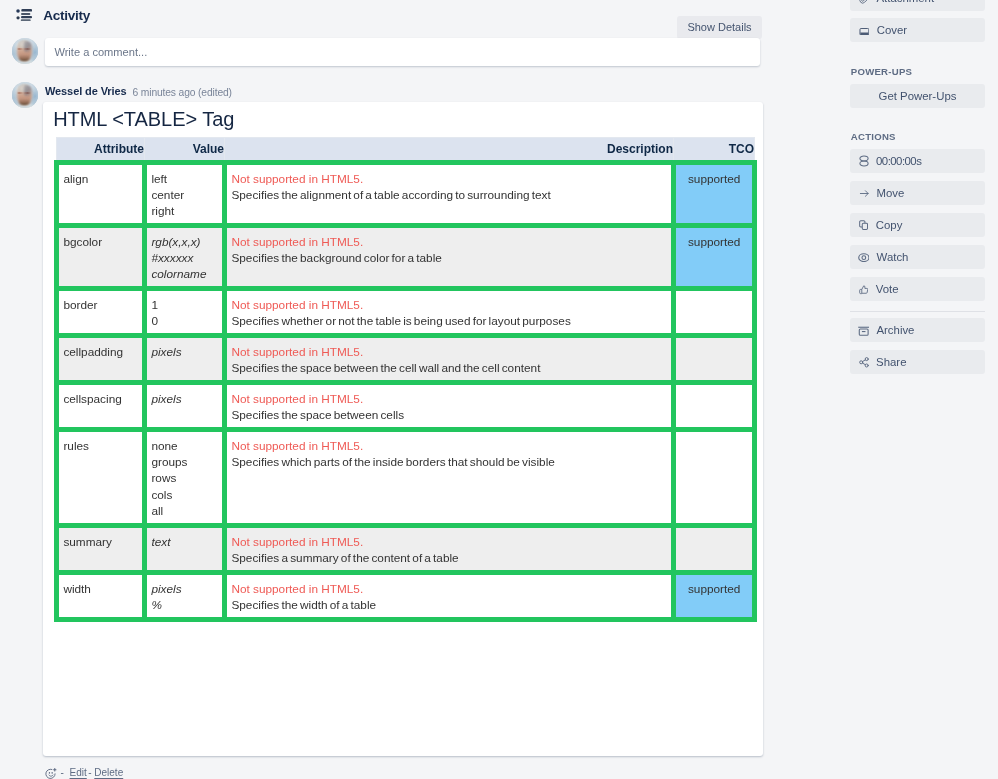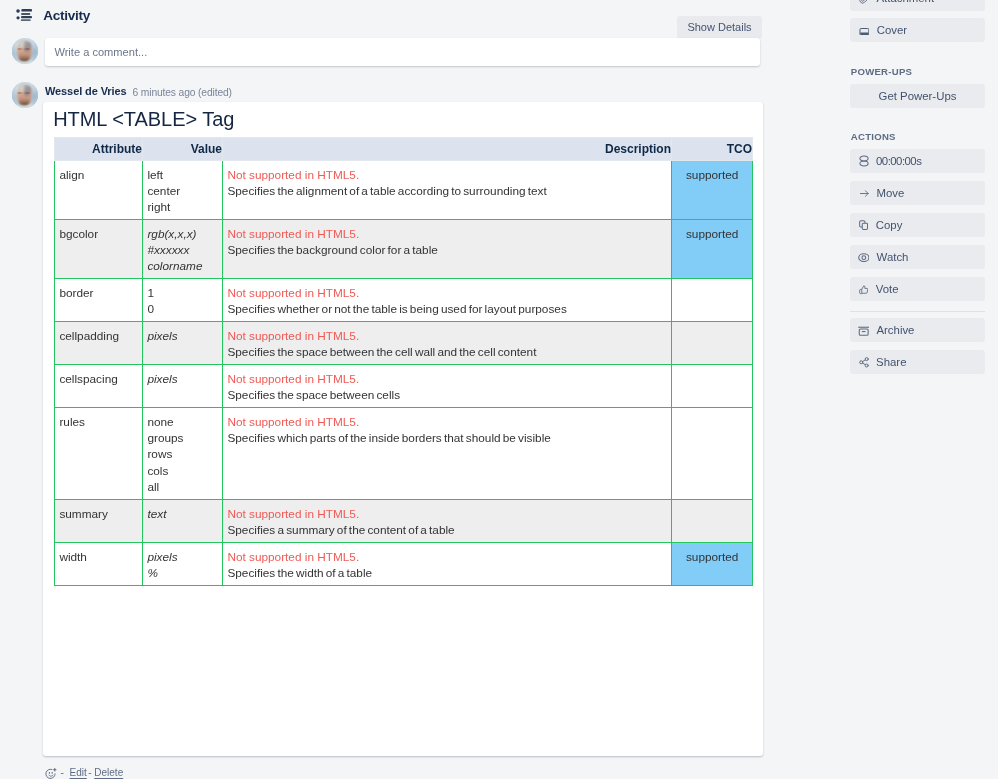--- a/index.html
+++ b/index.html
@@ -79,21 +79,21 @@
      background:#fff;border-radius:3px;box-shadow:0 1px 2px rgba(9,30,66,.25);}
 
   .cmt-title{position:absolute;left:10.2px;top:6.7px;font-size:20px;line-height:20px;
      font-weight:400;color:#152642;letter-spacing:-0.05px;}
 
   
   table.t{position:absolute;left:11px;top:34.5px;width:698px;border-collapse:collapse;
       table-layout:fixed;font-size:12px;}
   table.t th{background:#dce3ef;color:#0f2846;font-weight:bold;font-size:12px;
       height:22px;padding:0;text-align:right;border:1px solid #e3e8ef;}
-  table.t td{border:1px solid #22c55e;vertical-align:top;padding:6px 4px 3.6px 4.4px;
+  table.t td{border:5px solid #22c55e;vertical-align:top;padding:6px 4px 3.6px 4.4px;
       color:#333;line-height:16.2px;font-size:11.8px;word-spacing:-1.1px;}
   .c-attr{width:88px;}
   .c-val{width:80px;}
   .c-desc{width:449px;}
   .c-tco{width:81px;text-align:center;}
   tr.alt td{background:#eeeeee;}
   .note{color:#ef5a55;word-spacing:0.0px;}
   .ital{font-style:italic;margin-top:27px;}
   th.tco{background:#82ccea;}
   td.tco-on, tr.alt td.tco-on{background:#82ccf8;text-align:center;color:#333;}

